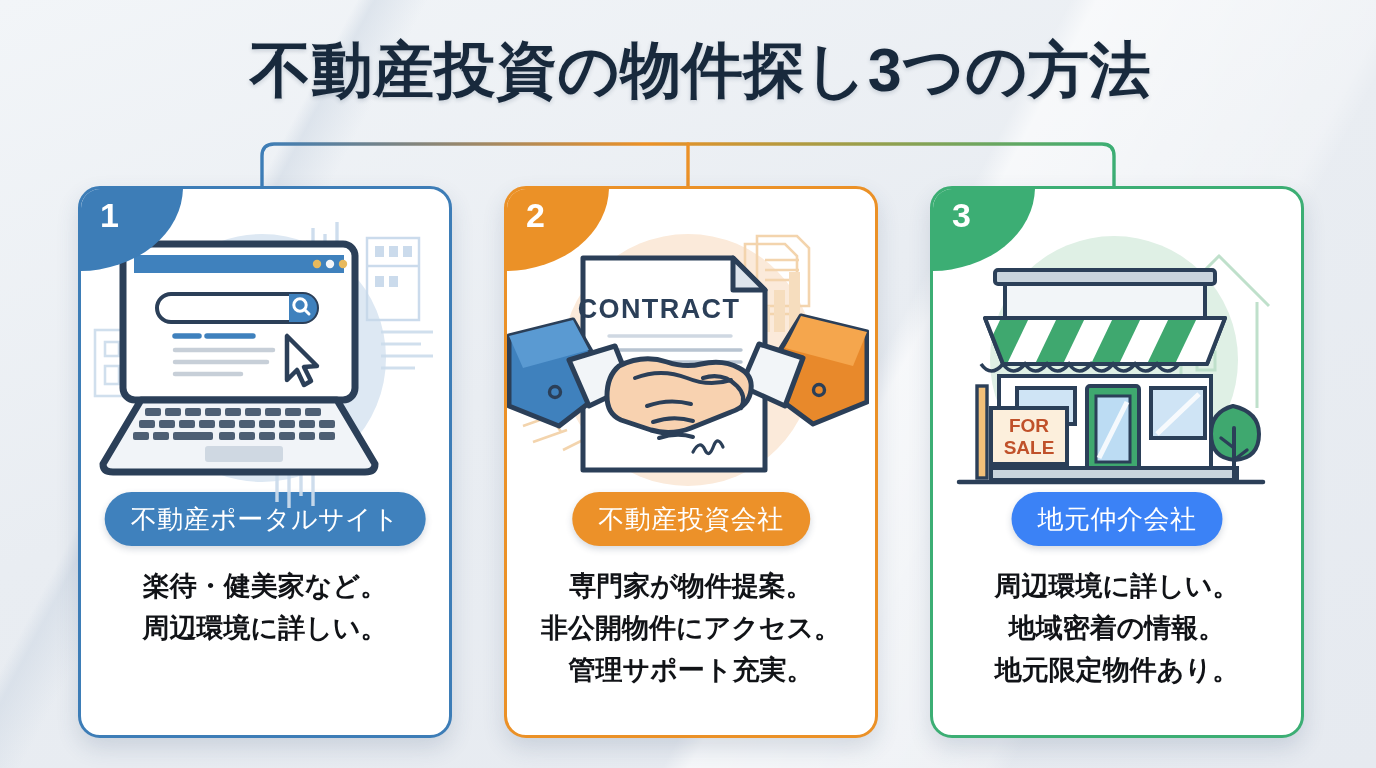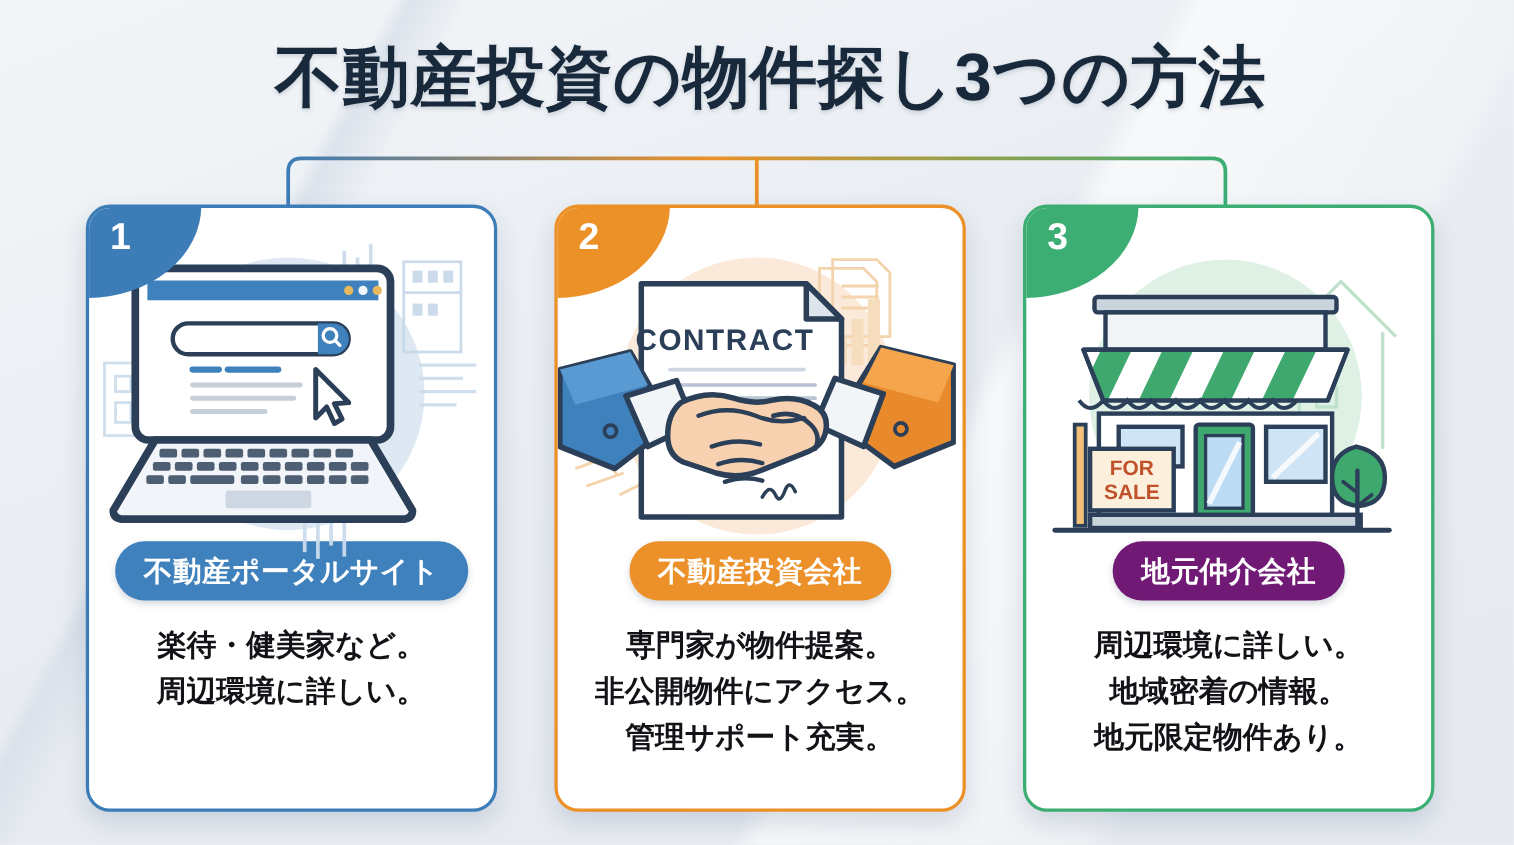--- a/index.html
+++ b/index.html
@@ -65,28 +65,28 @@
   .illo{position:absolute;left:0;top:0;width:362px;height:300px;z-index:2;margin-top:21px;}
   .illo svg{display:block;width:100%;height:100%;}
 
   
   .pill{
     position:absolute;left:50%;transform:translateX(-50%);
     top:303px;
     height:54px;line-height:54px;
     border-radius:27px;
     color:#ffffff;
-    font-size:26px;font-weight:700;
+    font-size:26px;font-weight:400;
     padding:0 26px;white-space:nowrap;
     box-shadow:0 3px 7px rgba(40,60,90,.20);
     letter-spacing:.5px;
   }
   .c1 .pill{background:#3f81bd;}
   .c2 .pill{background:#ec9129;}
-  .c3 .pill{background:#701a75;}
+  .c3 .pill{background:#3b82f6;}
 
   
   .body-text{
     position:absolute;left:0;right:0;top:376px;
     text-align:center;
     font-size:27px;line-height:1.56;
     font-weight:700;
     color:#111317;
     padding:0 28px;
   }

